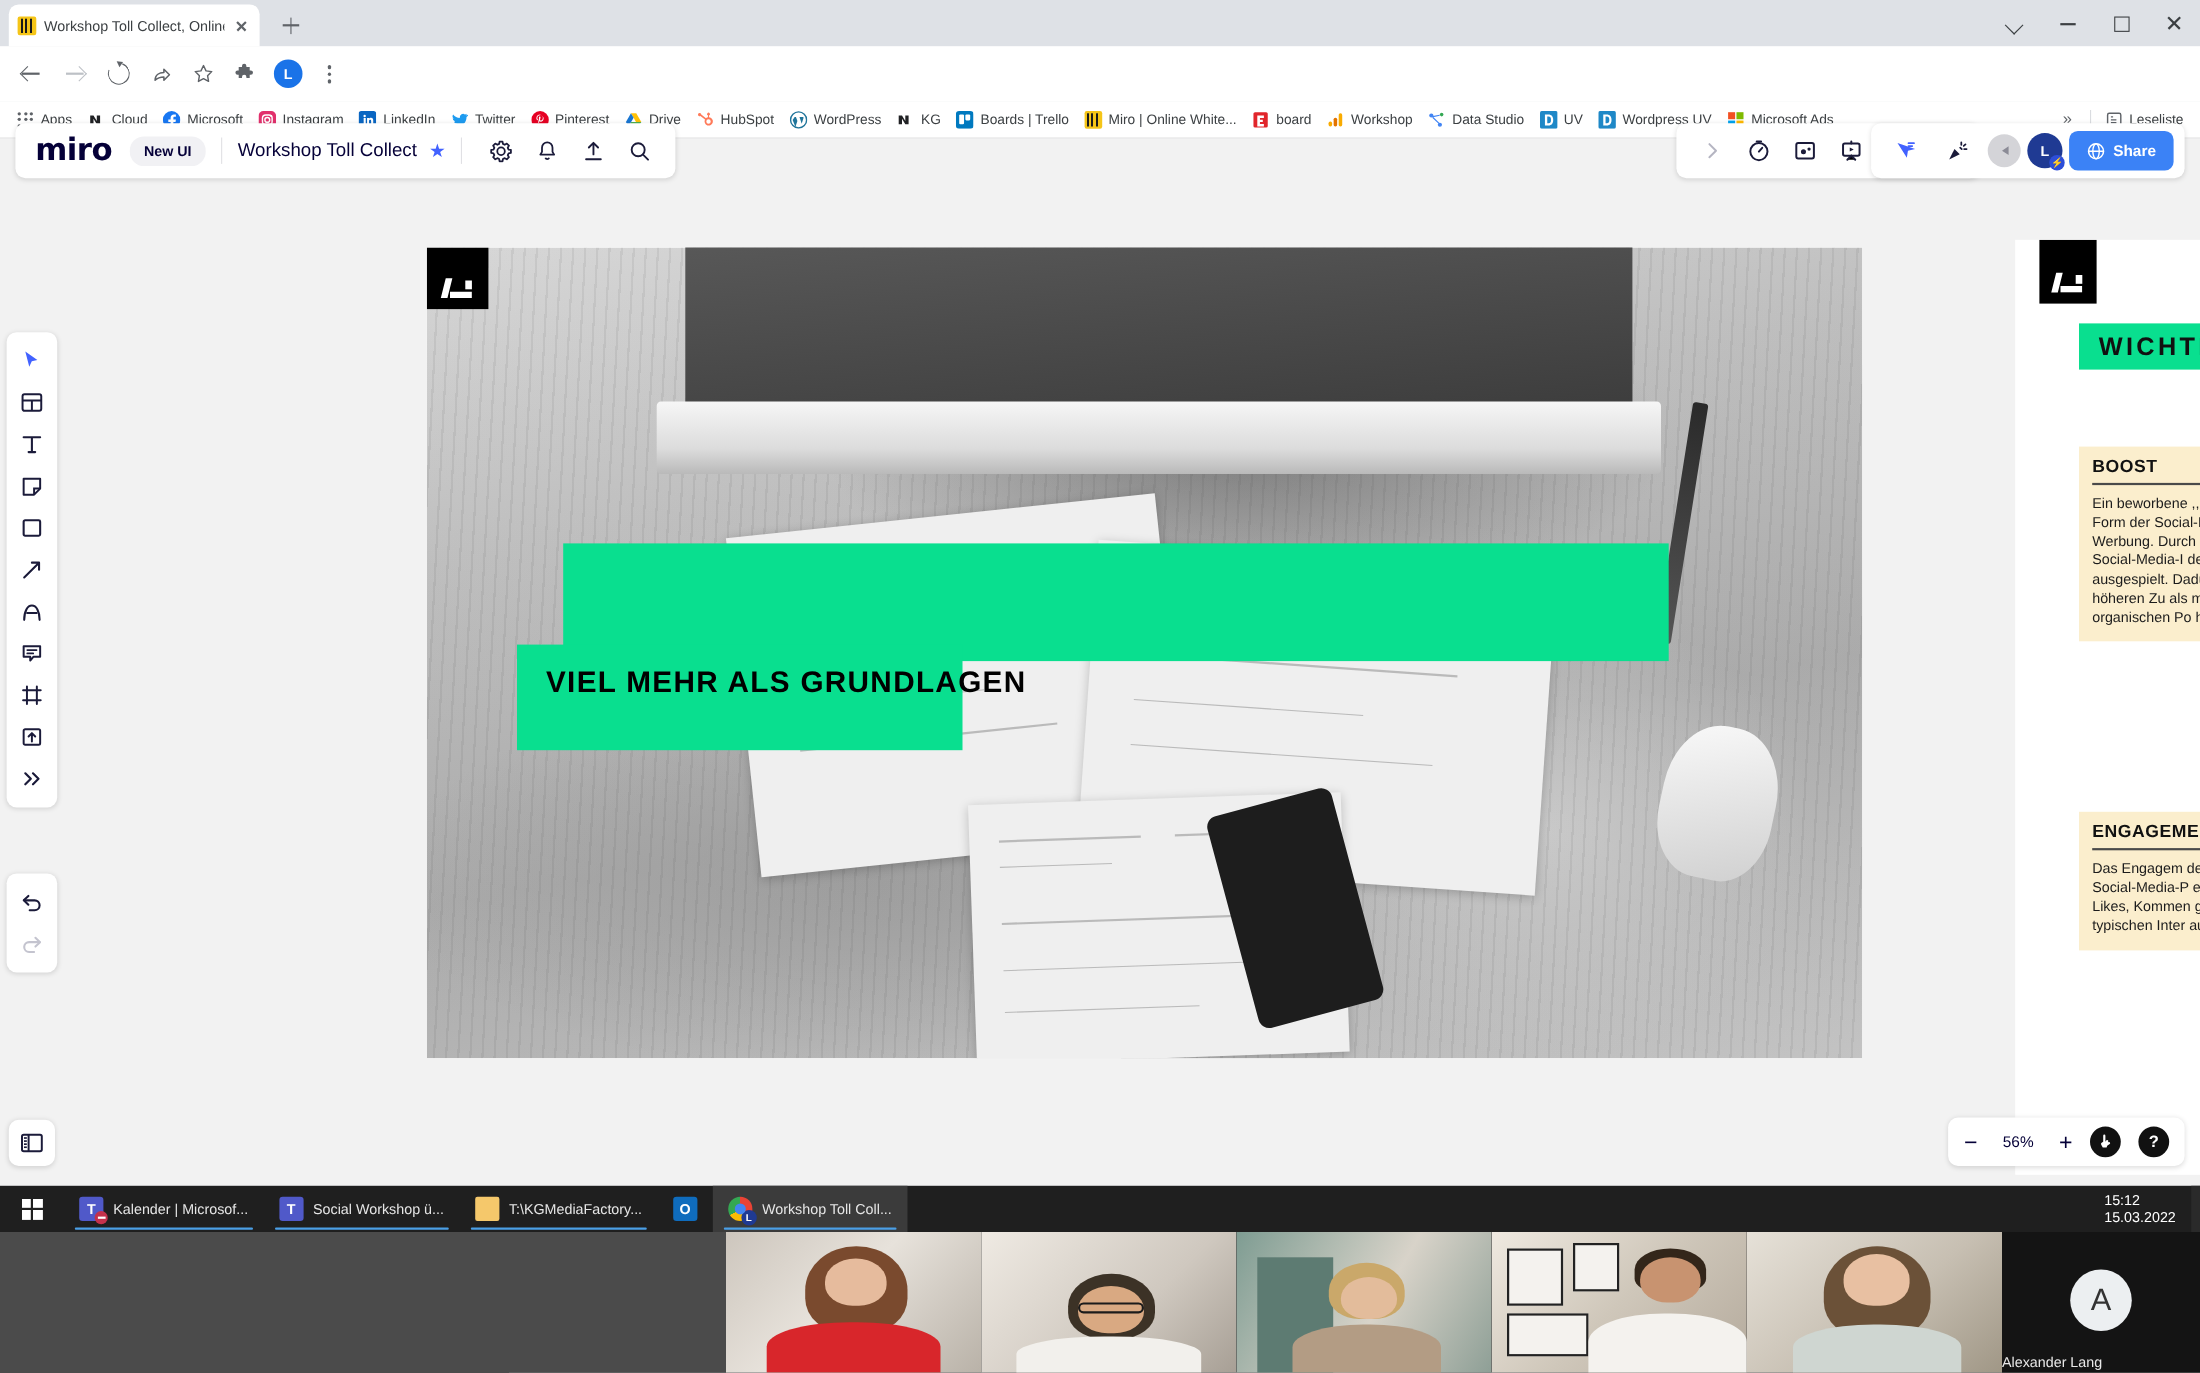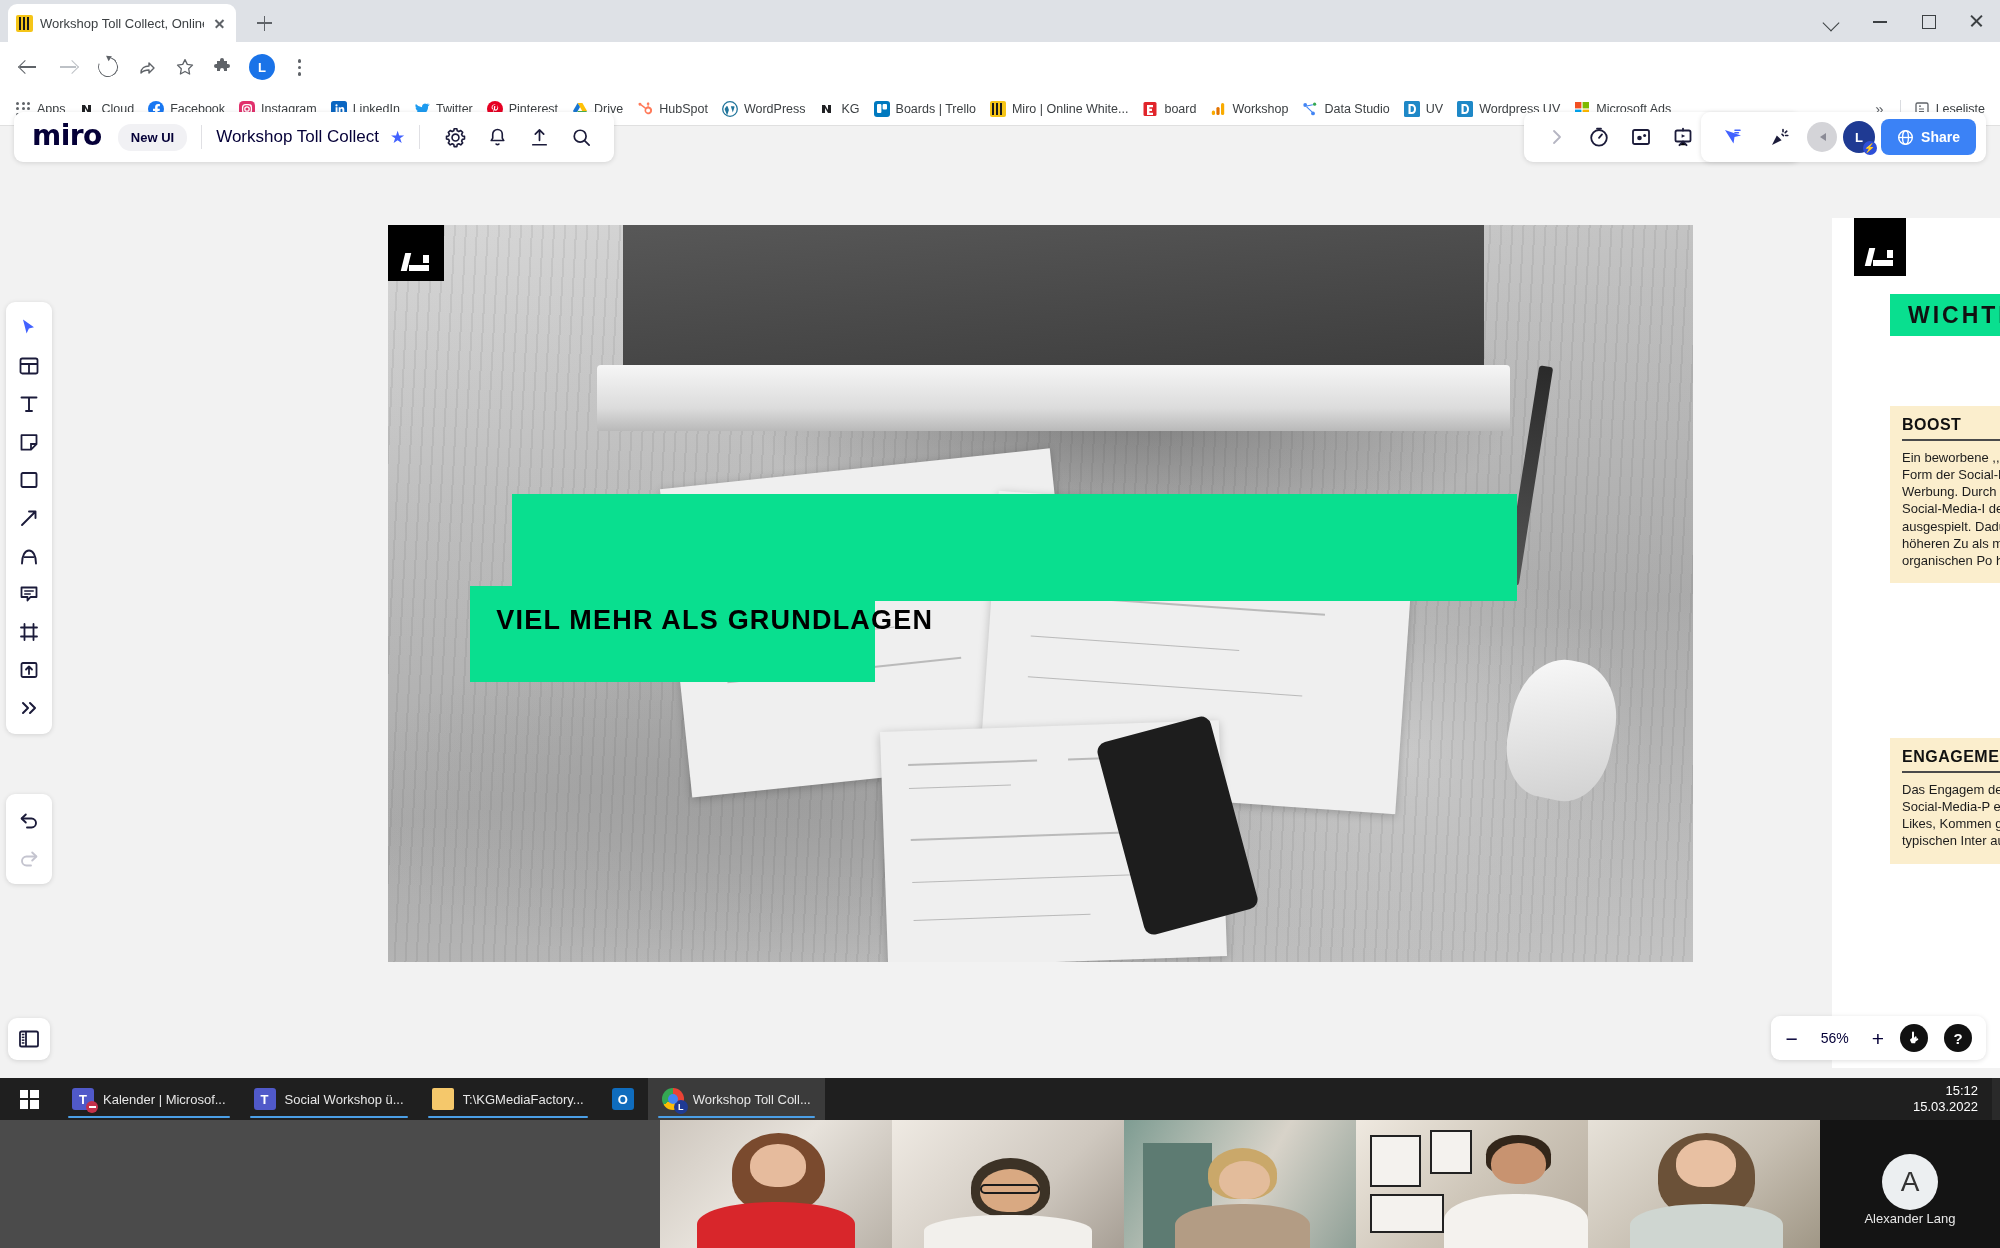--- a/index.html
+++ b/index.html
@@ -300,21 +300,21 @@
   .ico-folder{ background:#f5c86b; border-radius:2px; }
   .ico-outlook{ background:#0f6cbd; }
   .ico-outlook::after{content:"O";position:absolute;inset:0;color:#fff;font-size:13px;font-weight:700;
     display:flex;align-items:center;justify-content:center;}
   .ico-chrome{ border-radius:50%; background:conic-gradient(#ea4335 0 33%, #fbbc05 33% 66%, #34a853 66% 100%); }
   .ico-chrome::after{content:"";position:absolute;left:6px;top:6px;width:10px;height:10px;border-radius:50%;background:#4285f4;}
   .badge-min{position:absolute;right:-4px;bottom:-3px;width:12px;height:12px;border-radius:50%;background:#c4314b;}
   .badge-min::after{content:"";position:absolute;left:2.5px;top:5.3px;width:7px;height:1.5px;background:#fff;}
   .badge-l{position:absolute;right:-4px;bottom:-4px;width:14px;height:14px;border-radius:50%;background:#1f3a93;
     color:#fff;font-size:9px;font-weight:700;display:flex;align-items:center;justify-content:center;}
-  .tb-right{ margin-left:auto; text-align:right; padding-right:14px; }
+  .tb-right{ margin-left:auto; padding-right:14px; }
   .tb-time{ font-size:13px;color:#fff;line-height:1.22; }
   .tb-date{ font-size:13px;color:#fff;line-height:1.22; }
   .tb-show{ width:8px;height:42px;background:#2a2a2a; }
 
   
   .videostrip{
     position:absolute; left:0; top:1120px; width:2000px; height:128px; background:#3c3c3c;
     display:flex; align-items:stretch;
   }
   .vs-left{ width:718px; height:128px; background:#4b4b4b; }
@@ -327,21 +327,21 @@
   .vr5{ background:linear-gradient(140deg,#e6e1d8 0%,#c7bfb2 55%,#a09786 100%); }
   .head{ position:absolute; border-radius:50% 50% 45% 45%; }
   .torso{ position:absolute; border-radius:48% 48% 0 0; bottom:0; }
   .vlast{ width:180px; height:128px; background:#141414; position:relative; flex:0 0 auto;}
   .vlast-av{
     position:absolute; left:50%; top:34px; transform:translateX(-50%);
     width:56px;height:56px;border-radius:50%;background:#eceff1;color:#333;
     font-size:28px;font-weight:400;display:flex;align-items:center;justify-content:center;
   }
   .vlast-name{
-    position:absolute; left:0; right:0; bottom:22px; text-align:center;
+    position:absolute; left:0; right:0; bottom:2px; 
     font-size:13px; color:#e8e8e8;
   }
   .pic-frame{ position:absolute; background:#f4f2ee; border:2px solid #222; }
 </style>
 </head>
 <body>
 
 <div id="root">
 
   <div class="chrome-tabstrip">
@@ -407,21 +407,21 @@
       <svg class="bm-ic" viewBox="0 0 16 16">
           <path d="M2 4h3l3 5V4h3v8H8L5 7v5H2z" fill="#202124"></path>
         </svg>
       <span class="bm-label">Cloud</span>
     </div>
     <div class="bm">
       <svg class="bm-ic" viewBox="0 0 16 16">
           <circle cx="8" cy="8" r="8" fill="#1877f2"></circle>
           <path d="M9.6 16V10h2l.3-2.3H9.6V6.3c0-.7.2-1.1 1.1-1.1h1.2V3.1c-.2 0-.9-.1-1.8-.1-1.8 0-3 1.1-3 3.1v1.6H5v2.3h2.1V16z" fill="#fff"></path>
         </svg>
-      <span class="bm-label">Facebook</span>
+      <span class="bm-label">Microsoft</span>
     </div>
     <div class="bm">
       <svg class="bm-ic" viewBox="0 0 16 16">
           <rect x="0" y="0" width="16" height="16" rx="4.5" fill="#e1306c"></rect>
           <rect x="3.6" y="3.6" width="8.8" height="8.8" rx="3" fill="none" stroke="#fff" stroke-width="1.3"></rect>
           <circle cx="8" cy="8" r="2.2" fill="none" stroke="#fff" stroke-width="1.3"></circle>
           <circle cx="11.6" cy="4.4" r="0.9" fill="#fff"></circle>
         </svg>
       <span class="bm-label">Instagram</span>
     </div>

